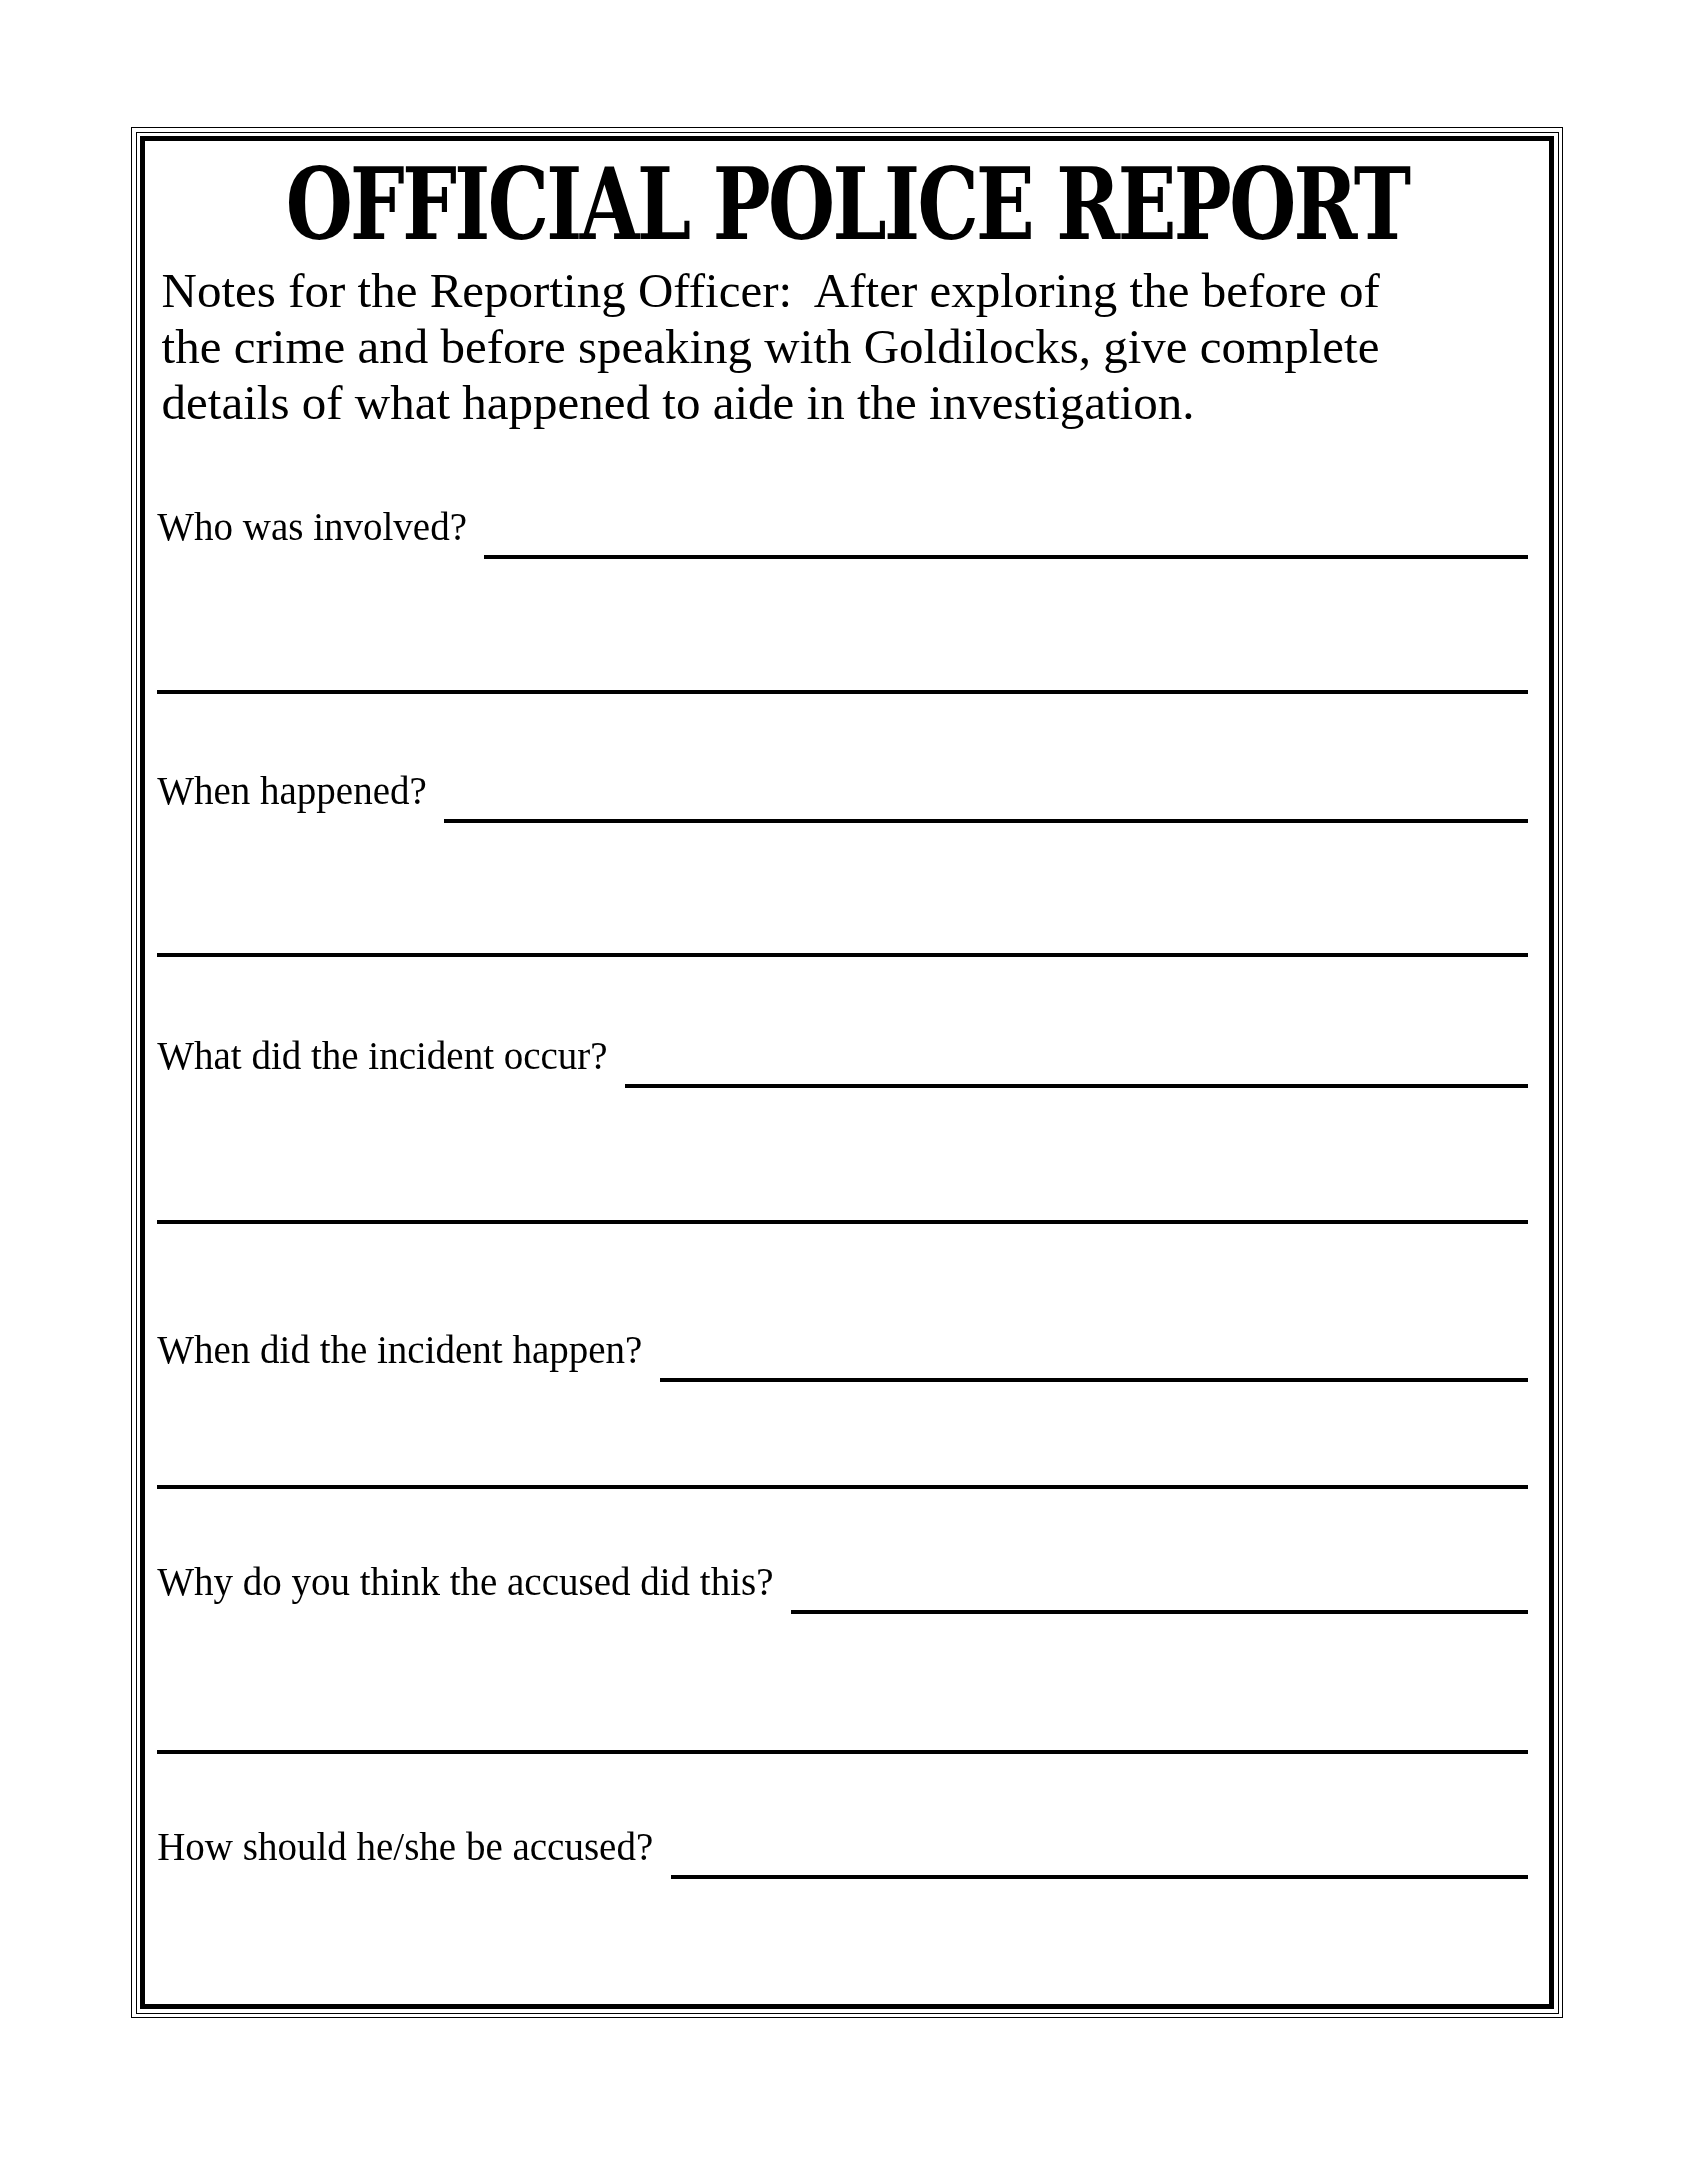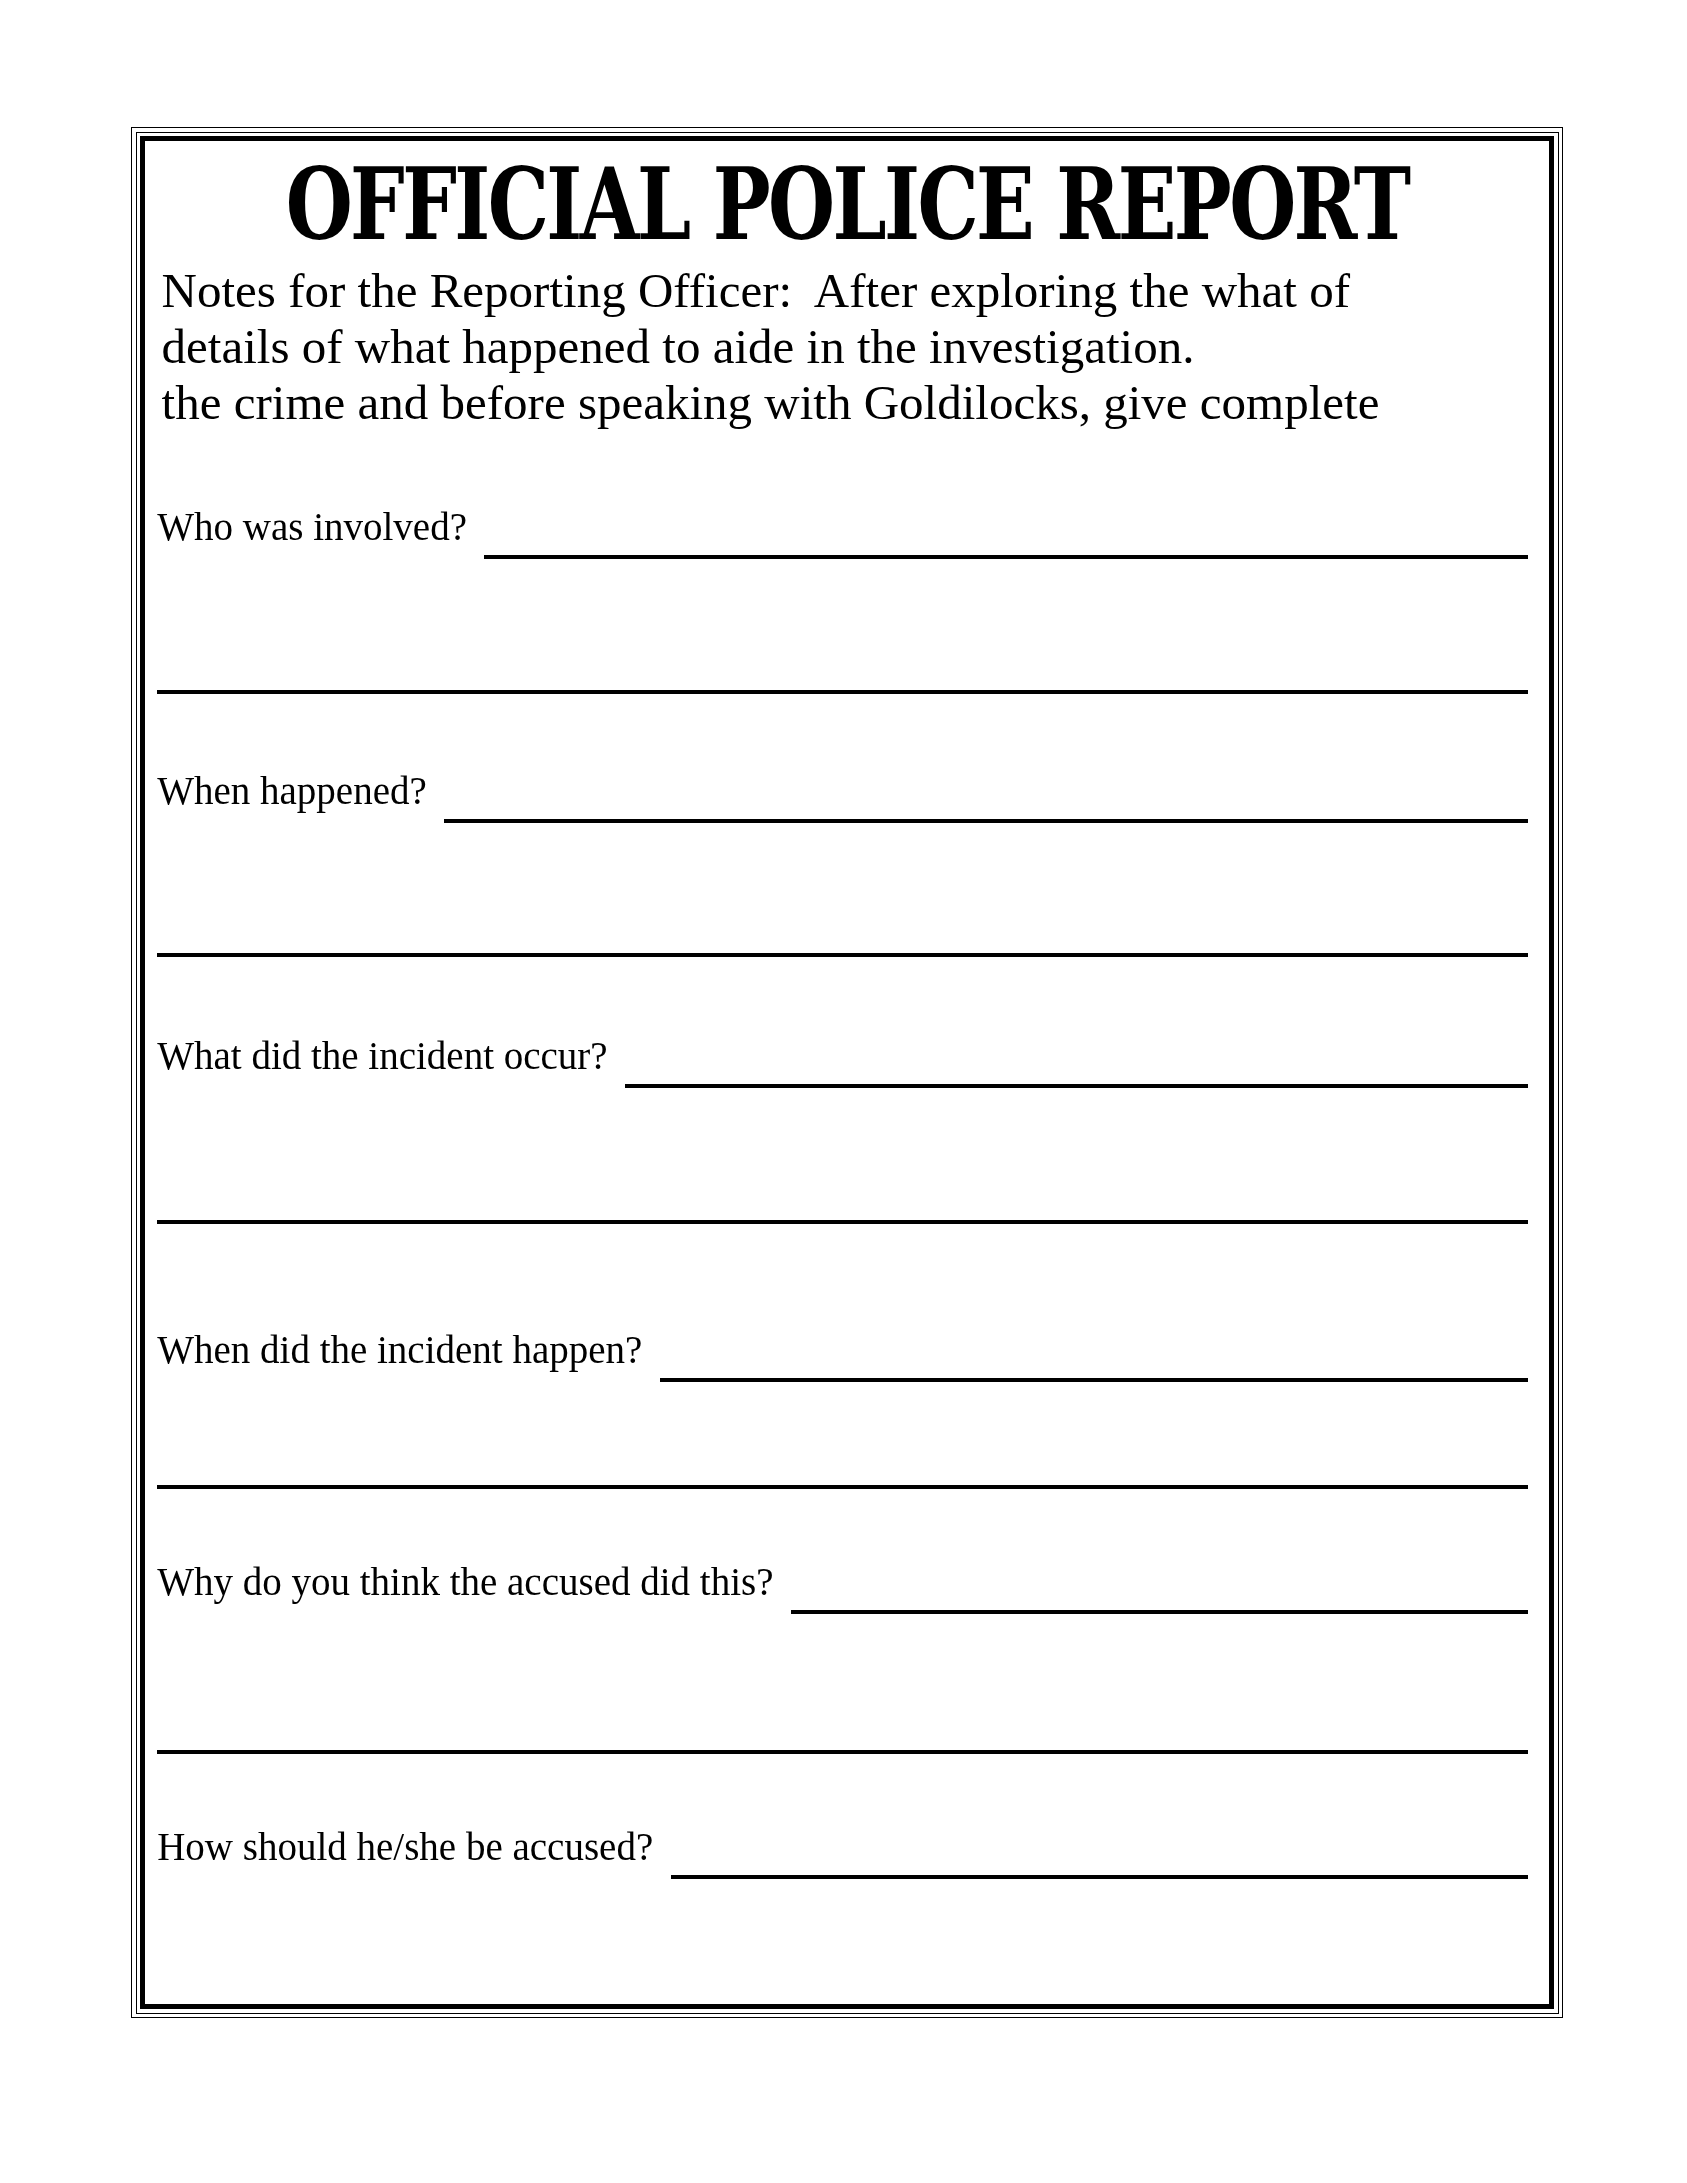--- a/index.html
+++ b/index.html
@@ -102,23 +102,23 @@
 <body>
 
 <div class="page">
   <div class="frame-outer">
     <div class="frame-mid">
       <div class="frame-inner">
 
         <h1 class="title">OFFICIAL POLICE REPORT</h1>
 
         <div class="intro">
-          <div class="intro-line"><span class="intro-label">Notes for the Reporting Officer:</span><span>  After exploring the what of</span></div>
+          <div class="intro-line"><span class="intro-label">Notes for the Reporting Officer:</span><span>  After exploring the before of</span></div>
+          <div class="intro-line">the crime and before speaking with Goldilocks, give complete</div>
           <div class="intro-line">details of what happened to aide in the investigation.</div>
-          <div class="intro-line">the crime and before speaking with Goldilocks, give complete</div>
         </div>
 
         <div class="q-row" style="top:351px">
           <span class="q-label">Who was involved?</span>
           <span class="q-blank"></span>
         </div>
         <div class="answer-line" style="top:549px"></div>
 
         <div class="q-row" style="top:615px">
           <span class="q-label">When happened?</span>

